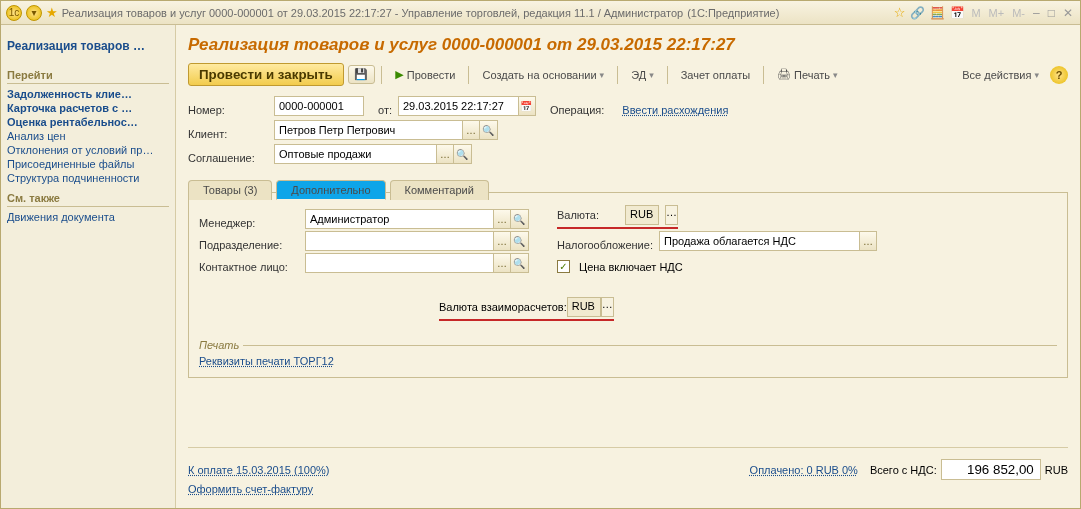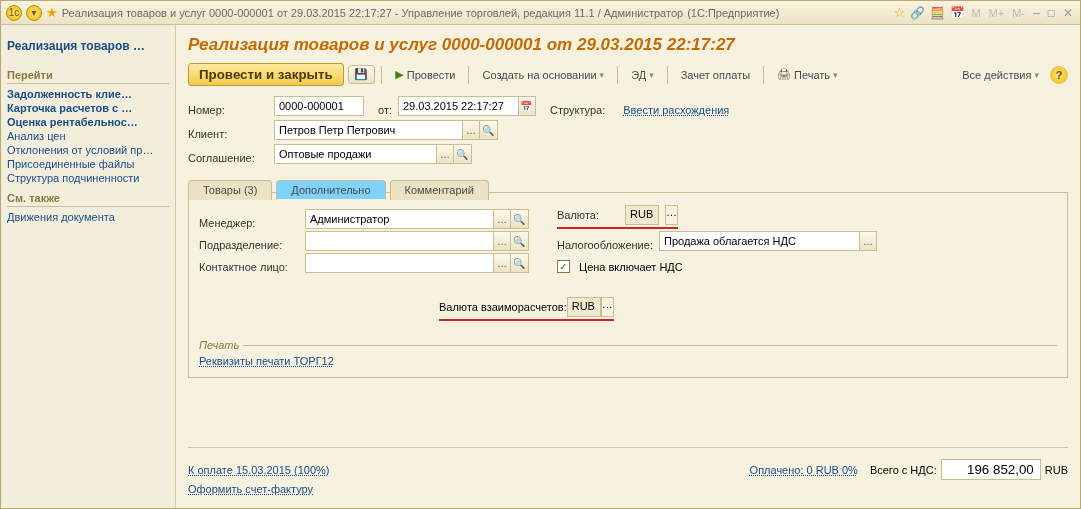--- a/index.html
+++ b/index.html
@@ -160,21 +160,21 @@
     border-bottom: none;
     margin-right: 4px;
     background: #ece3c4;
     color: #4a4a4a;
     border-radius: 4px 4px 0 0;
     cursor: pointer;
     position: relative;
     top: 8px;
   }
   .tab.active {
-    background: #7dd3fc;
+    background: #0ea5e9;
     border-bottom: 1px solid #f7f2e0;
   }
   .tab-body {
     border: 1px solid #c9bd93;
     border-top: none;
     padding: 10px;
     min-height: 160px;
   }
   .tb-label { width: 100px; color: #333; }
   .redline { border-bottom: 2px solid #c62828; padding-bottom: 2px; }
@@ -284,21 +284,21 @@
     </div>
 
     <div class="form-row">
       <span class="label">Номер:</span>
       <input class="input" style="width: 90px;" value="0000-000001">
       <span class="label" style="width:auto;margin-left:8px">от:</span>
       <span class="input-wrap">
         <input class="input" style="width: 120px;" value="29.03.2015 22:17:27">
         <span class="ibtn">📅</span>
       </span>
-      <span class="label" style="width:auto;margin-left:8px">Структура:</span>
+      <span class="label" style="width:auto;margin-left:8px">Операция:</span>
       <span class="right-link">Ввести расхождения</span>
     </div>
 
     <div class="form-row">
       <span class="label">Клиент:</span>
       <span class="input-wrap">
         <input class="input" style="width: 188px;" value="Петров Петр Петрович">
         <span class="ibtn">…</span>
         <span class="ibtn">🔍</span>
       </span>

